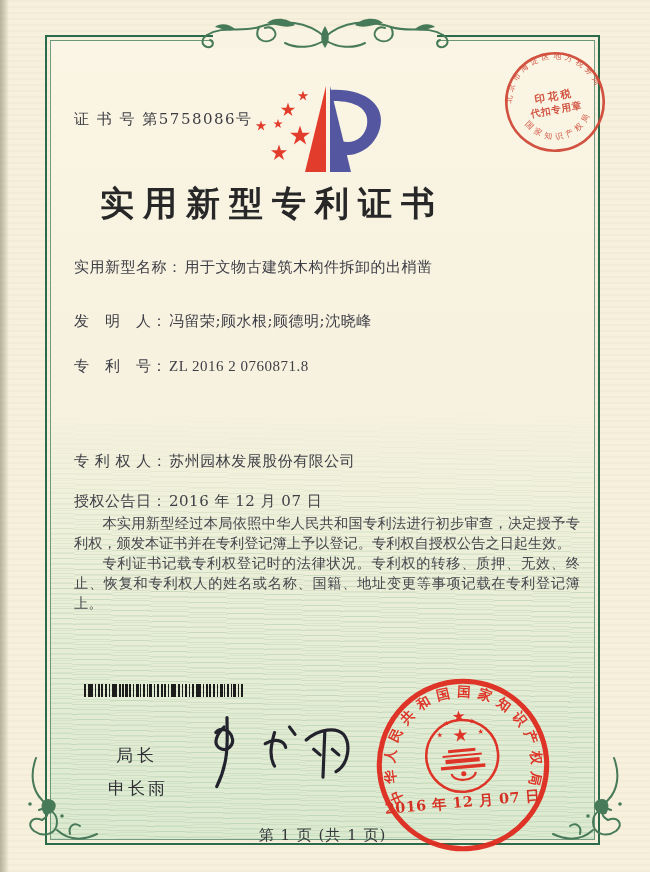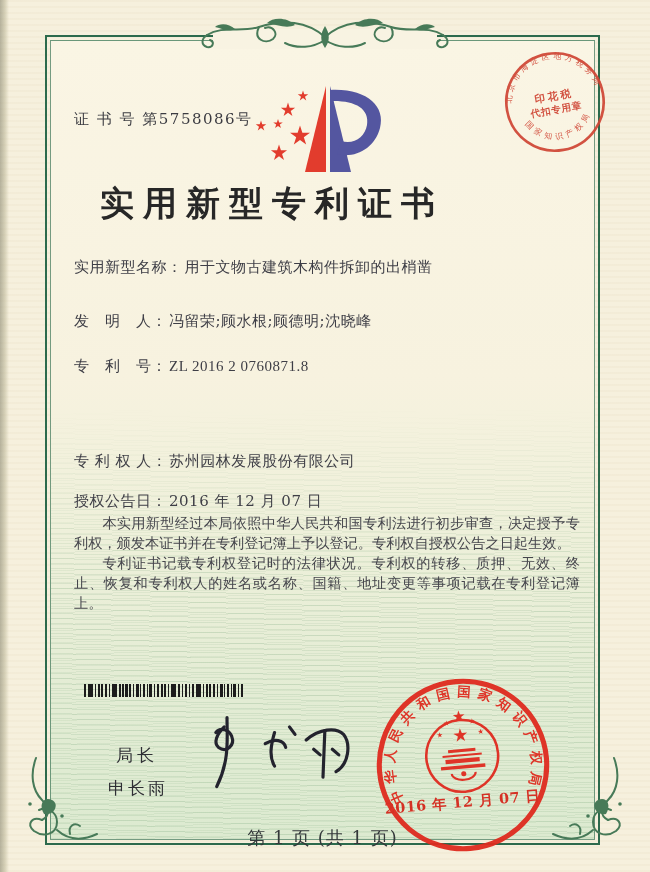--- a/index.html
+++ b/index.html
@@ -37,21 +37,21 @@
   .paras{left:74px;top:513px;width:506px;font-size:14.2px;line-height:20px;
     color:#45454c;text-align:justify;}
   .paras p{margin:0;text-indent:2em;}
   .barcode{left:84px;top:684px;width:160px;height:13px;
     background-image:
       repeating-linear-gradient(90deg,#1c1c1c 0 1.5px,transparent 1.5px 3.5px),
       repeating-linear-gradient(90deg,#1c1c1c 0 1px,transparent 1px 7px),
       repeating-linear-gradient(90deg,transparent 0 5px,#1c1c1c 5px 7px,transparent 7px 12px);}
   .signer-title{left:88px;top:744px;font-size:17px;color:#2e2e34;letter-spacing:4px;margin-left:28px;}
   .signer-name{left:88px;top:777px;font-size:17px;color:#2e2e34;letter-spacing:3px;margin-left:20px;}
-  .footer{left:45px;top:826px;width:555px;text-align:center;font-size:18px;color:#33383a;letter-spacing:1px;}
+  .footer{left:45px;top:826px;width:555px;text-align:center;font-size:15px;color:#33383a;letter-spacing:1px;}
   svg text{font-family:"DejaVu Serif","Liberation Serif",serif;}
 </style>
 </head>
 <body>
 
 <div class="page">
   <div class="spine"></div>
 
   <div class="frame">
     <div class="frame-inner">

